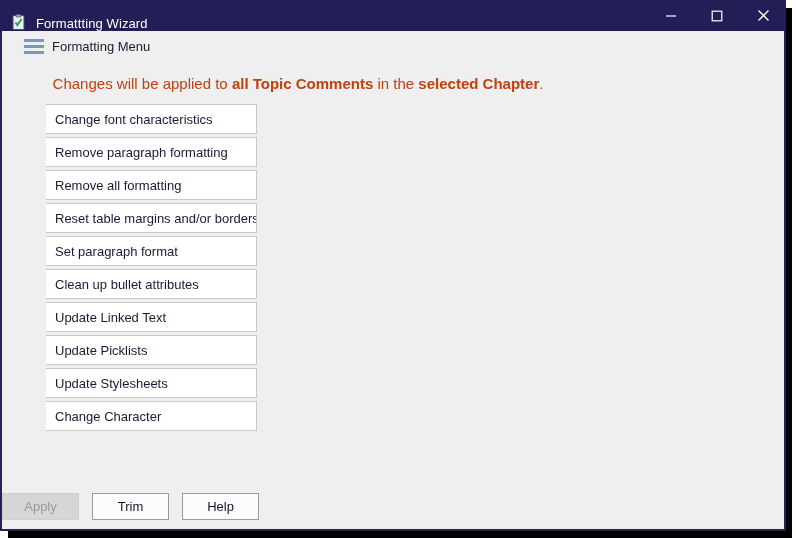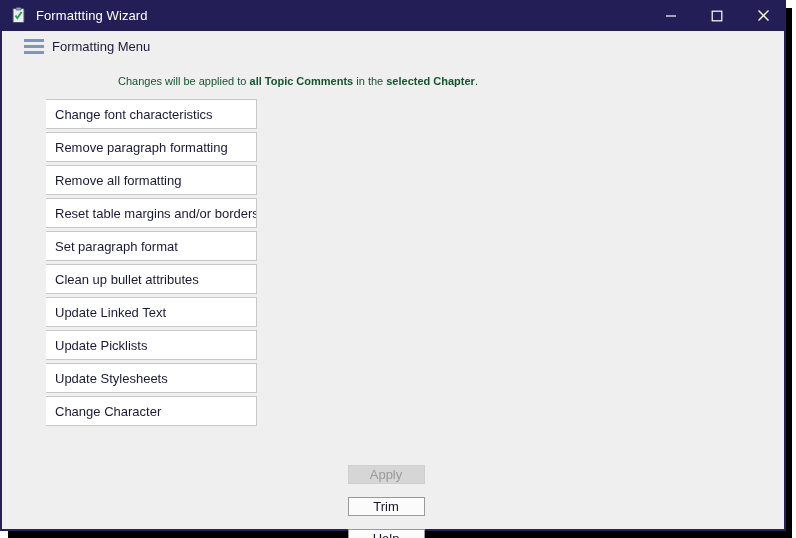--- a/index.html
+++ b/index.html
@@ -42,21 +42,21 @@
     display: flex;
     flex-direction: column;
   }
 
   
   .titlebar {
     height: 31px;
     min-height: 31px;
     background: #231e55;
     display: flex;
-    align-items: center;
+    align-items: flex-end;
     position: relative;
     margin: 0 -2px 0 -2px;
     padding-left: 10px;
   }
 
   .app-icon {
     width: 17px;
     height: 17px;
     margin-right: 9px;
     flex-shrink: 0;
@@ -119,22 +119,22 @@
 
   .menu-label {
     font-size: 13px;
     color: #1b1b33;
     white-space: nowrap;
   }
 
   
   .notice {
     text-align: center;
-    font-size: 11px;
-    color: #14532d;
+    font-size: 15px;
+    color: #c2410c;
     margin-top: 6px;
     padding-right: 190px;
     white-space: nowrap;
   }
   .notice b { font-weight: bold; }
 
   
   .content {
     position: relative;
     flex: 1;
@@ -167,24 +167,23 @@
     overflow: hidden;
     cursor: default;
   }
 
   
   .footer {
     height: 46px;
     min-height: 46px;
     display: flex;
     align-items: center;
-    justify-content: center;
+    justify-content: flex-start;
     padding-right: 14px;
     gap: 13px;
-    flex-direction: column;
   }
 
   .footer-btn {
     width: 77px;
     height: 27px;
     box-sizing: border-box;
     font-size: 13px;
     font-family: "Liberation Sans", sans-serif;
     background: #fbfbfb;
     border: 1px solid #9a9a9a;

